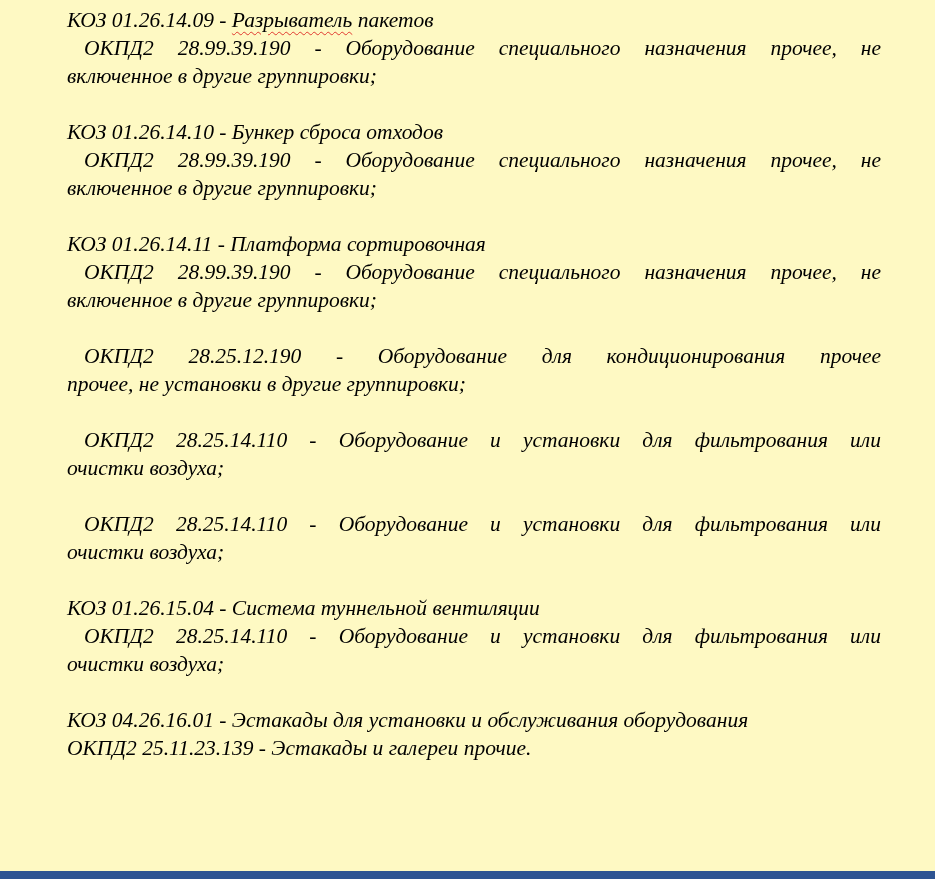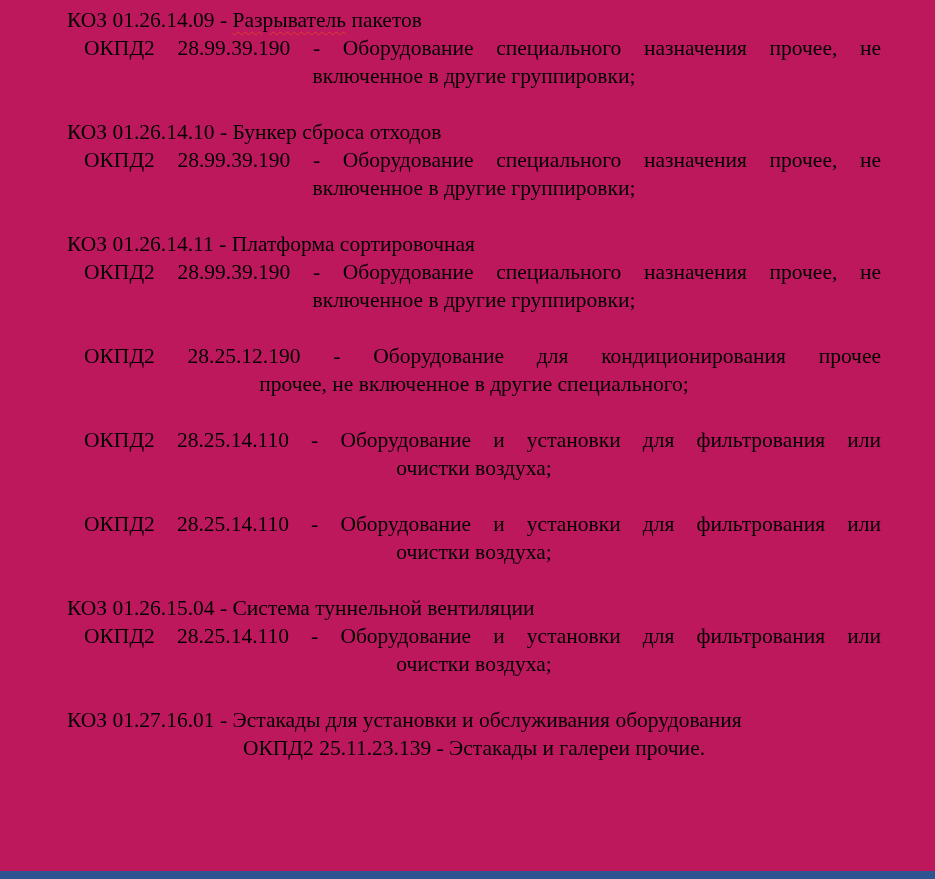--- a/index.html
+++ b/index.html
@@ -30,41 +30,41 @@
   .koz-line {
     text-align: left;
     white-space: nowrap;
   }
   .okpd-justified {
     text-align: justify;
     text-align-last: justify;
     margin-left: 17px;
   }
   .okpd-last {
-    text-align: center;
+    text-align: left;
   }
   .misspelled {
     text-decoration-line: underline;
     text-decoration-style: wavy;
     text-decoration-color: #e03a2f;
     text-decoration-thickness: 1px;
     text-underline-offset: 4px;
   }
   .footer-bar {
     position: absolute;
     left: 0;
     bottom: 0;
     width: 935px;
     height: 8px;
   }
 </style>
 </head>
 <body>
 
-<div class="page" style="background: #be185d;">
+<div class="page" style="background: #fef9c3; font-style: italic;">
   <div class="doc-body" style="color: rgb(0, 0, 0);">
 
     <div class="entry-block">
       <div class="koz-line"><span>КОЗ 01.26.14.09 - </span><span class="misspelled" style="text-decoration-color: rgb(224, 58, 47);">Разрыватель</span><span> пакетов</span></div>
       <div class="okpd-justified">ОКПД2 28.99.39.190 - Оборудование специального назначения прочее, не</div>
       <div class="okpd-last">включенное в другие группировки;</div>
     </div>
 
     <div class="entry-block">
       <div class="koz-line">КОЗ 01.26.14.10 - Бункер сброса отходов</div>
@@ -73,40 +73,40 @@
     </div>
 
     <div class="entry-block">
       <div class="koz-line">КОЗ 01.26.14.11 - Платформа сортировочная</div>
       <div class="okpd-justified">ОКПД2 28.99.39.190 - Оборудование специального назначения прочее, не</div>
       <div class="okpd-last">включенное в другие группировки;</div>
     </div>
 
     <div class="entry-block">
       <div class="okpd-justified">ОКПД2 28.25.12.190 - Оборудование для кондиционирования прочее</div>
-      <div class="okpd-last">прочее, не включенное в другие специального;</div>
+      <div class="okpd-last">прочее, не установки в другие группировки;</div>
     </div>
 
     <div class="entry-block">
       <div class="okpd-justified">ОКПД2 28.25.14.110 - Оборудование и установки для фильтрования или</div>
       <div class="okpd-last">очистки воздуха;</div>
     </div>
 
     <div class="entry-block">
       <div class="okpd-justified">ОКПД2 28.25.14.110 - Оборудование и установки для фильтрования или</div>
       <div class="okpd-last">очистки воздуха;</div>
     </div>
 
     <div class="entry-block">
       <div class="koz-line">КОЗ 01.26.15.04 - Система туннельной вентиляции</div>
       <div class="okpd-justified">ОКПД2 28.25.14.110 - Оборудование и установки для фильтрования или</div>
       <div class="okpd-last">очистки воздуха;</div>
     </div>
 
     <div class="entry-block">
-      <div class="koz-line">КОЗ 01.27.16.01 - Эстакады для установки и обслуживания оборудования</div>
+      <div class="koz-line">КОЗ 04.26.16.01 - Эстакады для установки и обслуживания оборудования</div>
       <div class="okpd-last">ОКПД2 25.11.23.139 - Эстакады и галереи прочие.</div>
     </div>
 
   </div>
 
   <div class="footer-bar" style="background: rgb(46, 84, 146);"></div>
 </div>
 
 </body></html>

